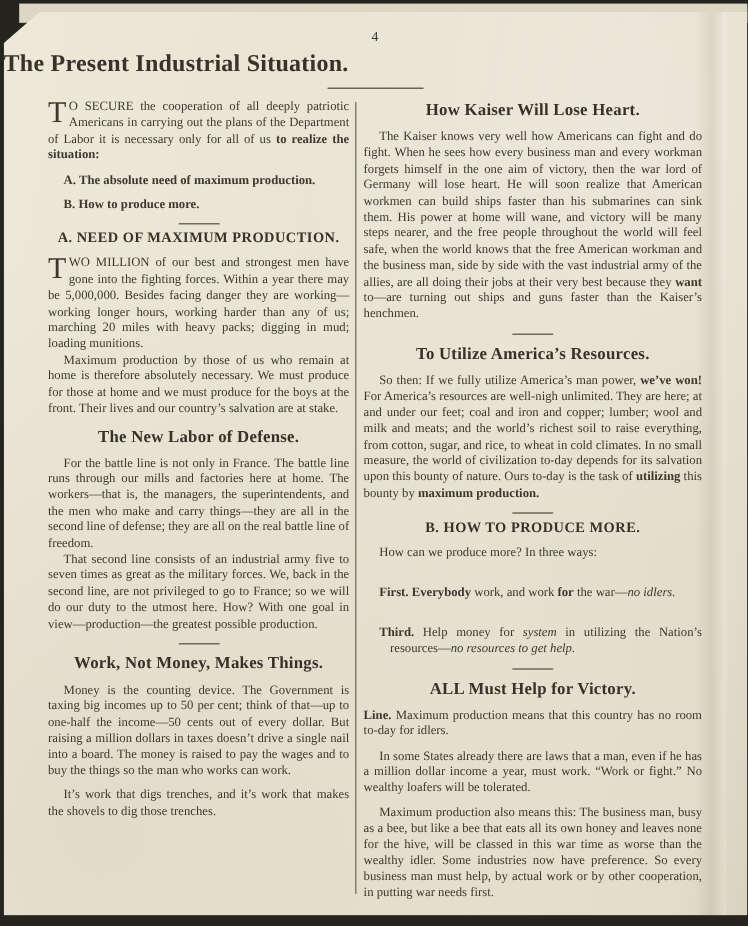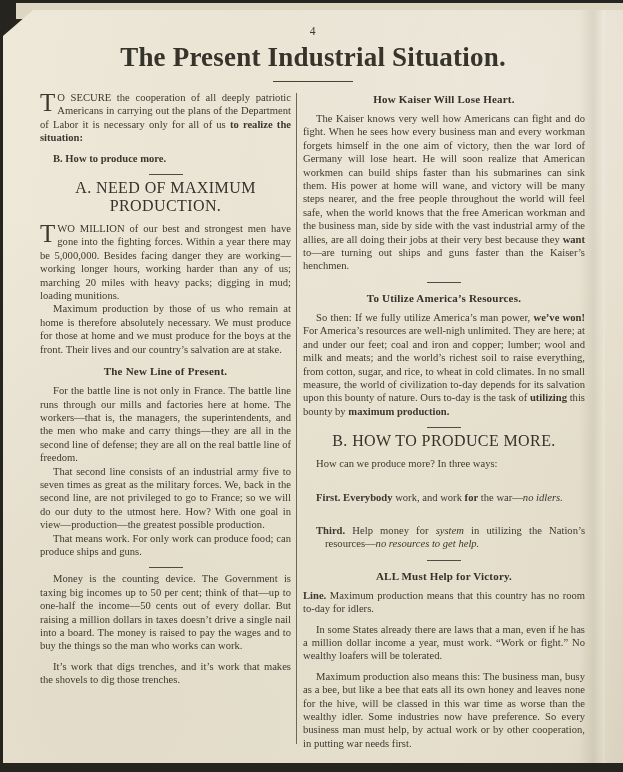--- a/index.html
+++ b/index.html
@@ -25,46 +25,46 @@
   }
   .page::after{ 
     content:"";position:absolute;top:0;bottom:0;right:18px;width:26px;
     background:linear-gradient(90deg,rgba(90,80,55,0) 0%,rgba(90,80,55,.10) 55%,rgba(255,255,255,.18) 100%);
     pointer-events:none;
   }
   .page-number{
     text-align:center;font-size:11.5px;margin-top:15px;letter-spacing:1px;
   }
   .doc-title{
-    text-align:center;font-size:27px;font-weight:bold;margin-top:5px;
+    font-size:20px;font-weight:bold;margin-top:5px;
     letter-spacing:.2px;color:#36332b;
   }
   .title-rule{
     width:80px;height:0;border-top:1.6px solid #47423a;margin:8px auto 9px auto;
   }
   .content{
     display:flex;align-items:stretch;padding:0 38px 0 37px;
   }
   .col-left{width:251px;flex:0 0 auto;}
   .col-divider{width:1px;background:#6e6655;margin:2px 6px 6px 5px;flex:0 0 auto;}
   .col-right{flex:1 1 auto;min-width:0;}
   .p, .li{
     font-size:10.6px;line-height:13.4px;text-align:justify;margin:0;
     color:#3c382f;
   }
   .p{text-indent:13px;}
   .p.nodent{text-indent:0;}
   .p.gap, .li.gap{margin-top:7px;}
   .li{margin-left:22px;text-indent:-9px;margin-top:20px;}
   .h2{
-    font-size:16px;font-weight:normal;text-align:center;
+    font-size:12px;font-weight:bold;text-align:center;
     margin:4px 0 7px 0;letter-spacing:.4px;color:#35322a;
   }
   .h3{
-    font-size:11px;font-weight:bold;text-align:center;
+    font-size:14px;font-weight:bold;text-align:center;
     margin:9px 0 7px 0;letter-spacing:.2px;color:#35322a;
   }
   .sec-rule{
     width:34px;height:0;border-top:1.2px solid #514c42;margin:9px auto 4px auto;
   }
   .dropcap{
     float:left;font-size:25px;line-height:22px;margin:1px 2px 0 0;color:#3c382f;
   }
   .b{font-weight:bold;}
   .i{font-style:italic;}
@@ -74,30 +74,31 @@
 
 <div class="photo">
   <div class="under-edge"></div>
   <div class="page">
     <div class="page-number">4</div>
     <div class="doc-title">The Present Industrial Situation.</div>
     <div class="title-rule"></div>
     <div class="content">
       <div class="col-left">
           <div class="p nodent"><span class="dropcap">T</span><span>O SECURE the cooperation of all deeply patriotic Americans in carrying out the plans of the Department of Labor it is necessary only for all of us </span><span class="b">to realize the situation:</span></div>
+          <div class="li gap"><span class="b">A. The absolute need of maximum production.</span></div>
           <div class="li gap"><span class="b">B. How to produce more.</span></div>
           <div class="sec-rule"></div>
           <div class="h2"><span>A. NEED OF MAXIMUM PRODUCTION.</span></div>
           <div class="p nodent"><span class="dropcap">T</span><span>WO MILLION of our best and strongest men have gone into the fighting forces.  Within a year there may be 5,000,000.  Besides facing danger they are working—working longer hours, working harder than any of us; marching 20 miles with heavy packs; digging in mud; loading munitions.</span></div>
           <div class="p"><span>Maximum production by those of us who remain at home is therefore absolutely necessary.  We must produce for those at home and we must produce for the boys at the front.  Their lives and our country’s salvation are at stake.</span></div>
-          <div class="h3"><span>The New Line of Present.</span></div>
+          <div class="h3"><span>The New Labor of Defense.</span></div>
           <div class="p"><span>For the battle line is not only in France.  The battle line runs through our mills and factories here at home. The workers—that is, the managers, the superintendents, and the men who make and carry things—they are all in the second line of defense; they are all on the real battle line of freedom.</span></div>
           <div class="p"><span>That second line consists of an industrial army five to seven times as great as the military forces.  We, back in the second line, are not privileged to go to France; so we will do our duty to the utmost here.  How?  With one goal in view—production—the greatest possible production.</span></div>
-          <div class="p"><span>That means work.  For only work can produce food; can produce ships and guns.</span></div>
           <div class="sec-rule"></div>
+          <div class="h3"><span>Work, Not Money, Makes Things.</span></div>
           <div class="p"><span>Money is the counting device.  The Government is taxing big incomes up to 50 per cent; think of that—up to one-half the income—50 cents out of every dollar. But raising a million dollars in taxes doesn’t drive a single nail into a board.  The money is raised to pay the wages and to buy the things so the man who works can work.</span></div>
           <div class="p gap"><span>It’s work that digs trenches, and it’s work that makes the shovels to dig those trenches.</span></div>
         </div>
       <div class="col-divider"></div>
       <div class="col-right">
           <div class="h3" style="margin-top: 2px;"><span>How Kaiser Will Lose Heart.</span></div>
           <div class="p"><span>The Kaiser knows very well how Americans can fight and do fight.  When he sees how every business man and every workman forgets himself in the one aim of victory, then the war lord of Germany will lose heart.  He will soon realize that American workmen can build ships faster than his submarines can sink them.  His power at home will wane, and victory will be many steps nearer, and the free people throughout the world will feel safe, when the world knows that the free American workman and the business man, side by side with the vast industrial army of the allies, are all doing their jobs at their very best because they </span><span class="b">want</span><span> to—are turning out ships and guns faster than the Kaiser’s henchmen.</span></div>
           <div class="sec-rule"></div>
           <div class="h3"><span>To Utilize America’s Resources.</span></div>
           <div class="p"><span>So then: If we fully utilize America’s man power, </span><span class="b">we’ve won!</span><span>  For America’s resources are well-nigh unlimited.  They are here; at and under our feet; coal and iron and copper; lumber; wool and milk and meats; and the world’s richest soil to raise everything, from cotton, sugar, and rice, to wheat in cold climates. In no small measure, the world of civilization to-day depends for its salvation upon this bounty of nature. Ours to-day is the task of </span><span class="b">utilizing</span><span> this bounty by </span><span class="b">maximum production.</span></div>

